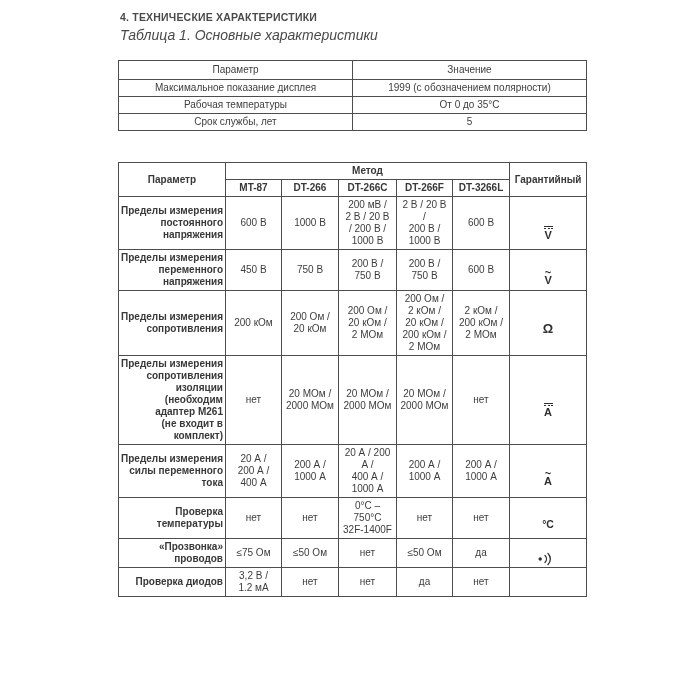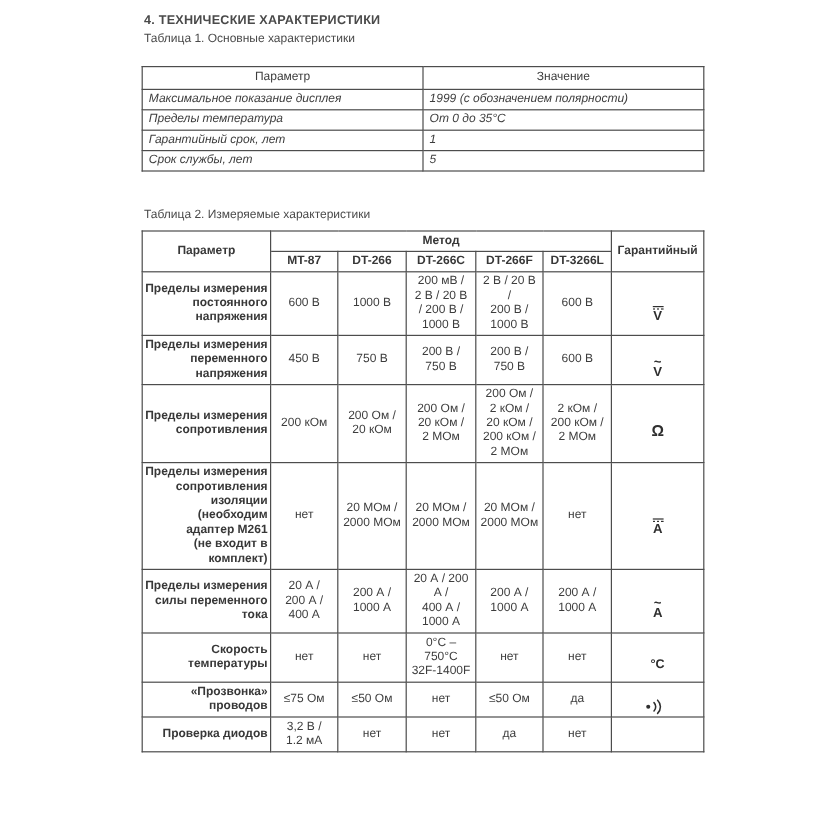--- a/index.html
+++ b/index.html
@@ -3,27 +3,27 @@
 <meta charset="utf-8">
 <style>
   html,body{margin:0;padding:0;}
   body{
     width:700px;height:700px;background:#ffffff;position:relative;
     font-family:"Liberation Sans",sans-serif;color:#3d3d3d;
     -webkit-font-smoothing:antialiased;
   }
   .doc{position:absolute;left:118px;top:11px;width:468px;}
   .h1{font-size:10.5px;color:#4a4a4a;margin:0 0 4px 2px;font-weight:700;letter-spacing:.2px;}
-  .cap{font-size:10px;color:#4a4a4a;margin:0 0 0 2px;}
+  .cap{font-size:14px;color:#4a4a4a;margin:0 0 0 2px;font-style:italic;}
   table{border-collapse:collapse;width:468px;table-layout:fixed;font-size:10px;color:#3d3d3d;}
   td,th{border:1px solid #4d4d4d;padding:2px 5px;vertical-align:middle;line-height:1.2;font-weight:normal;}
   
   .t1{margin-top:17px;}
   .t1 th{text-align:center;padding:3px 5px;font-weight:normal;}
-  .t1 td{text-align:left;font-style:italic;}
+  .t1 td{text-align:center;}
   .t1 td.val{white-space:pre-line;}
   
   .t2wrap{margin-top:31px;}
   .t2{margin-top:7px;}
   .t2 th{font-weight:bold;text-align:center;padding:2px 3px;color:#383838;}
   .t2 td{text-align:center;white-space:pre-line;padding:2px 3px;}
   .t2 td.param{text-align:right;font-weight:bold;padding:2px 2px;color:#383838;}
   .t2 td.symcell{padding:0 2px;}
   
   .sym-stack{display:inline-flex;flex-direction:column;align-items:center;line-height:1;}
@@ -51,36 +51,31 @@
     <tbody>
         <tr>
       <th>Параметр</th>
       <th>Значение</th>
     </tr>
     <tr>
       <td>Максимальное показание дисплея</td>
       <td class="val">1999 (с обозначением полярности)</td>
     </tr>
     <tr>
-      <td>Пределы температура</td>
+      <td>Рабочая температуры</td>
       <td class="val">От 0 до 35°С</td>
-    </tr>
-    <tr>
-      <td>Гарантийный срок, лет</td>
-      <td class="val">1</td>
     </tr>
     <tr>
       <td>Срок службы, лет</td>
       <td class="val">5</td>
     </tr>
   </tbody>
     </table>
 
   <div class="t2wrap">
-    <div class="cap">Таблица 2. Измеряемые характеристики</div>
 
     <table class="t2">
       <colgroup>
         <col style="width:107px">
           <col style="width:56px">
           <col style="width:57px">
         <col style="width:58px">
           <col style="width:56px">
           <col style="width:57px">
           <col style="width:77px">
@@ -198,21 +193,21 @@
         <td>200 А /
 1000 А</td>
         <td class="symcell">
           <span class="sym-stack">
             <span class="tilde">~</span><span class="sym-letter">A</span>
           </span>
         </td>
       </tr>
 
       <tr>
-        <td class="param">Скорость
+        <td class="param">Проверка
 температуры</td>
         <td>нет</td>
         <td>нет</td>
         <td>0°C – 750°C
 32F-1400F</td>
         <td>нет</td>
         <td>нет</td>
         <td class="symcell">
           <span class="degc">°C</span>
         </td>

